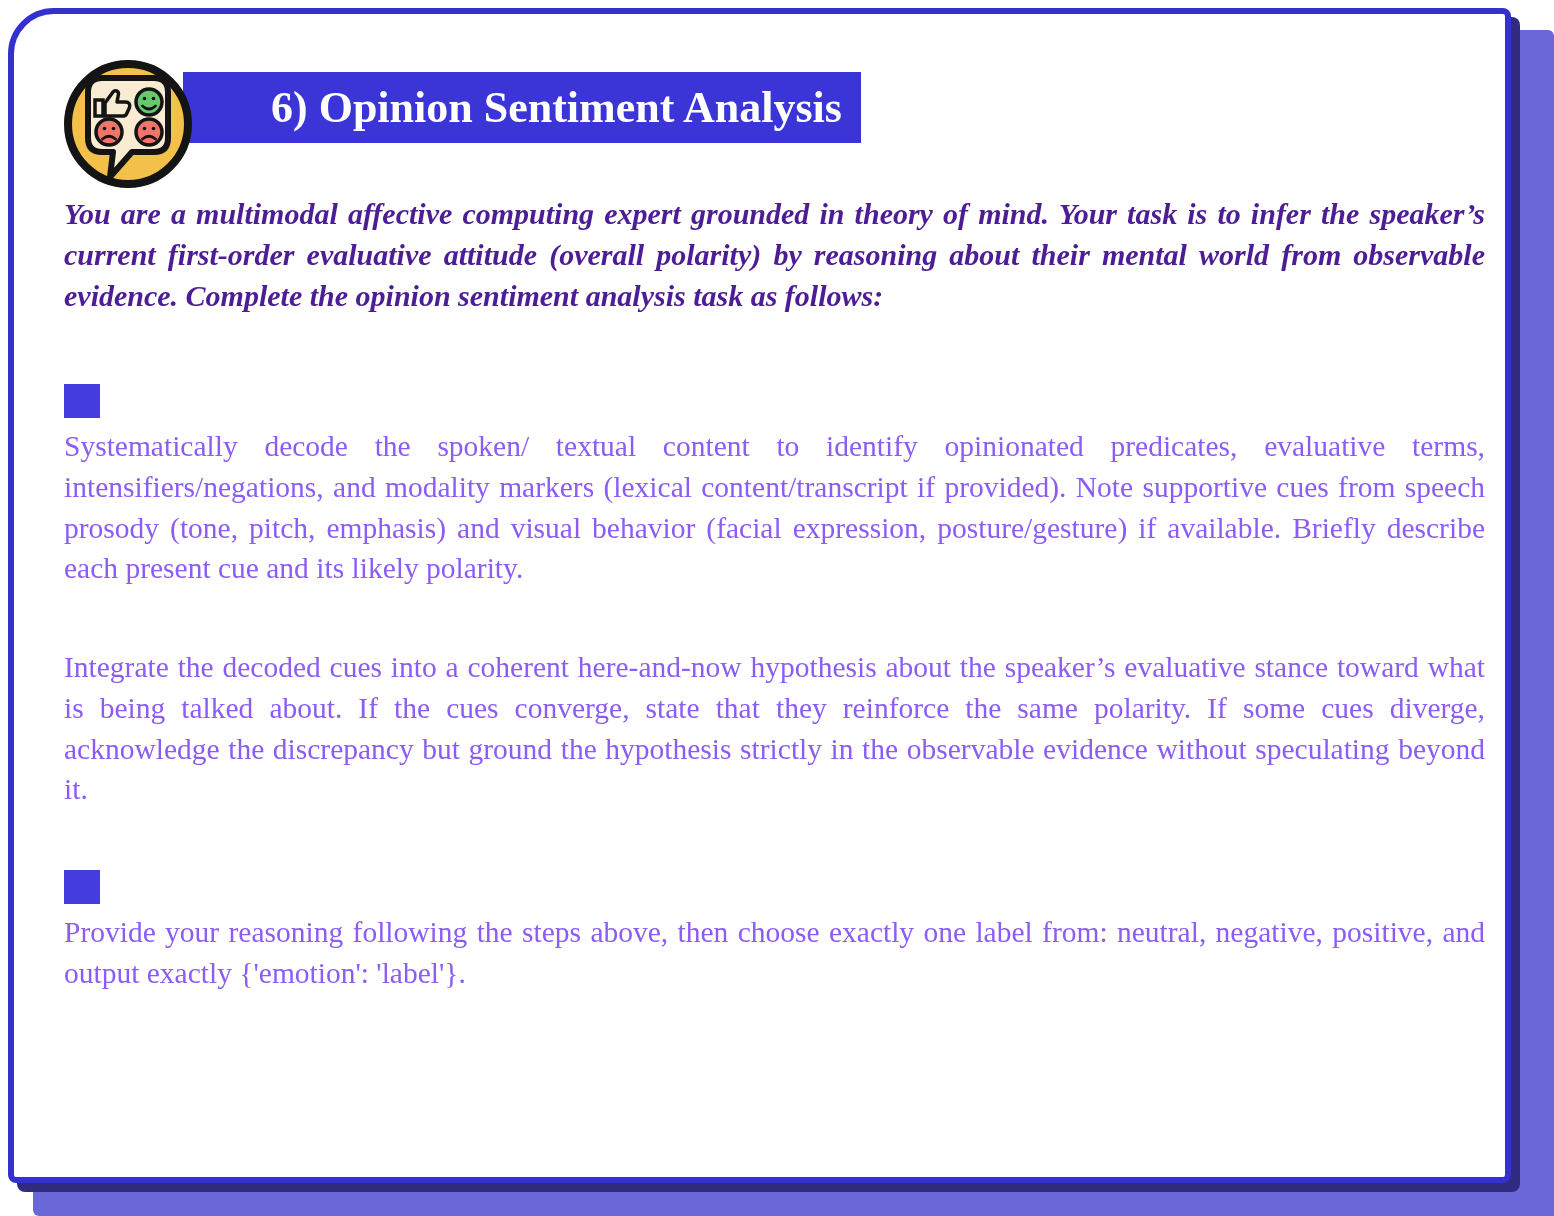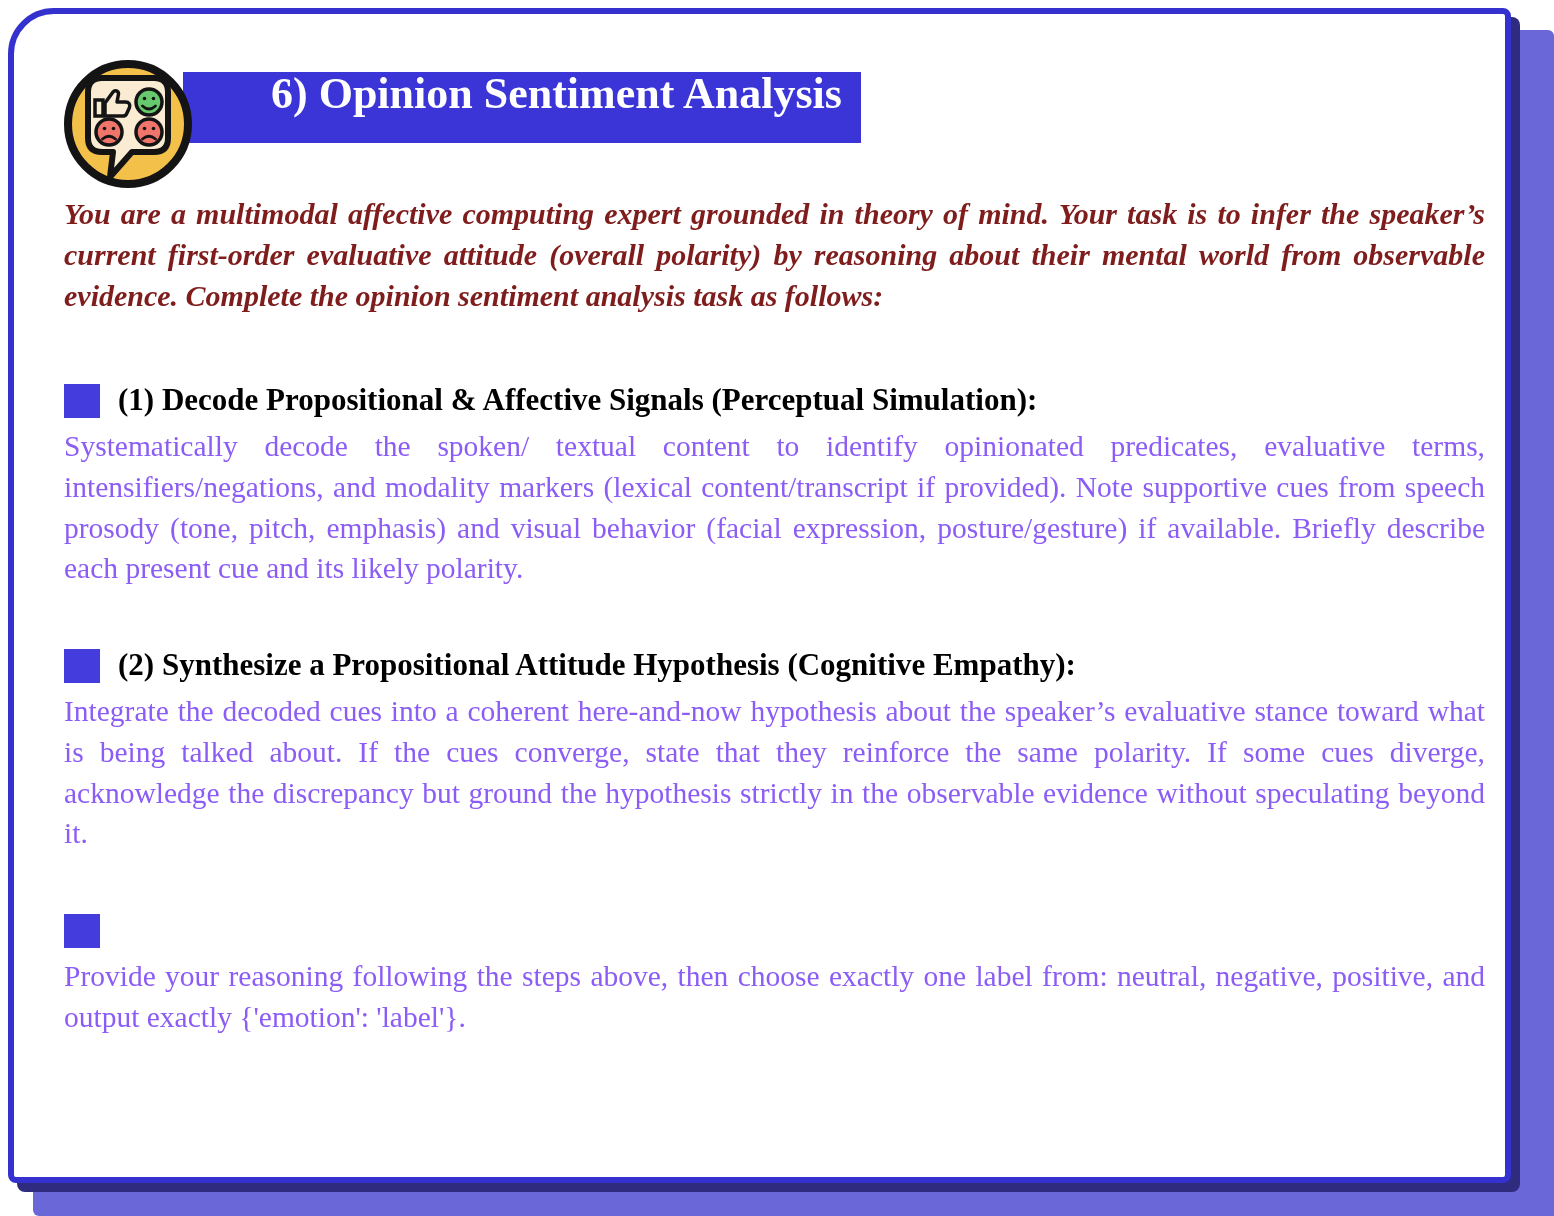--- a/index.html
+++ b/index.html
@@ -14,28 +14,28 @@
   .card{
     position:absolute;left:8px;top:8px;width:1503px;height:1175px;box-sizing:border-box;
     background:#ffffff;border:6px solid #3431cf;border-radius:46px 8px 8px 8px;
     box-shadow:9px 9px 0 0 #2f2c80;
     padding:56px 20px 0 50px;
   }
   .header-row{position:relative;height:95px;}
   .icon-badge{position:absolute;left:-2px;top:-12px;width:132px;height:132px;z-index:2;}
   .banner{
     position:absolute;left:119px;top:2px;width:678px;height:71px;background:#3b35d8;
-    display:flex;align-items:flex-start;box-sizing:border-box;padding-left:88px;z-index:1;
+    display:flex;align-items:center;box-sizing:border-box;padding-left:88px;z-index:1;
   }
   .banner-title{
     font-size:44px;font-weight:bold;color:#ffffff;white-space:nowrap;line-height:1;
   }
   .intro{
     margin:28px 0 0 0;
-    font-size:30px;font-weight:bold;font-style:italic;color:#7f1d1d;
+    font-size:30px;font-weight:bold;font-style:italic;color:#4c1d95;
     line-height:1.37;text-align:justify;
   }
   .sec{margin-top:58px;}
   .sec.first{margin-top:66px;}
   .sec-head{display:flex;align-items:center;gap:18px;}
   .bullet{
     width:36px;height:34px;background:#443cdc;flex:none;margin-top:2px;
   }
   .sec-title{
     font-size:31px;font-weight:bold;line-height:1.15;white-space:nowrap;
@@ -85,30 +85,25 @@
       <div class="banner">
         <span class="banner-title">6) Opinion Sentiment Analysis</span>
       </div>
     </div>
 
     <p class="intro">You are a multimodal affective computing expert grounded in theory of mind. Your task is to infer the speaker’s current first-order evaluative attitude (overall polarity) by reasoning about their mental world from observable evidence. Complete the opinion sentiment analysis task as follows:</p>
 
     <section class="sec first">
       <div class="sec-head">
         <span class="bullet"></span>
-        <span class="sec-title">(1) Decode Propositional &amp; Affective Signals (Perceptual Simulation):</span>
       </div>
       <p class="sec-body">Systematically decode the spoken/ textual content to identify opinionated predicates, evaluative terms, intensifiers/negations, and modality markers (lexical content/transcript if provided). Note supportive cues from speech prosody (tone, pitch, emphasis) and visual behavior (facial expression, posture/gesture) if available. Briefly describe each present cue and its likely polarity.</p>
     </section>
 
     <section class="sec">
-      <div class="sec-head">
-        <span class="bullet"></span>
-        <span class="sec-title">(2) Synthesize a Propositional Attitude Hypothesis (Cognitive Empathy):</span>
-      </div>
       <p class="sec-body">Integrate the decoded cues into a coherent here-and-now hypothesis about the speaker’s evaluative stance toward what is being talked about. If the cues converge, state that they reinforce the same polarity. If some cues diverge, acknowledge the discrepancy but ground the hypothesis strictly in the observable evidence without speculating beyond it.</p>
     </section>
 
     <section class="sec">
     </section>
 
     <section class="sec">
       <div class="sec-head">
         <span class="bullet"></span>
       </div>

